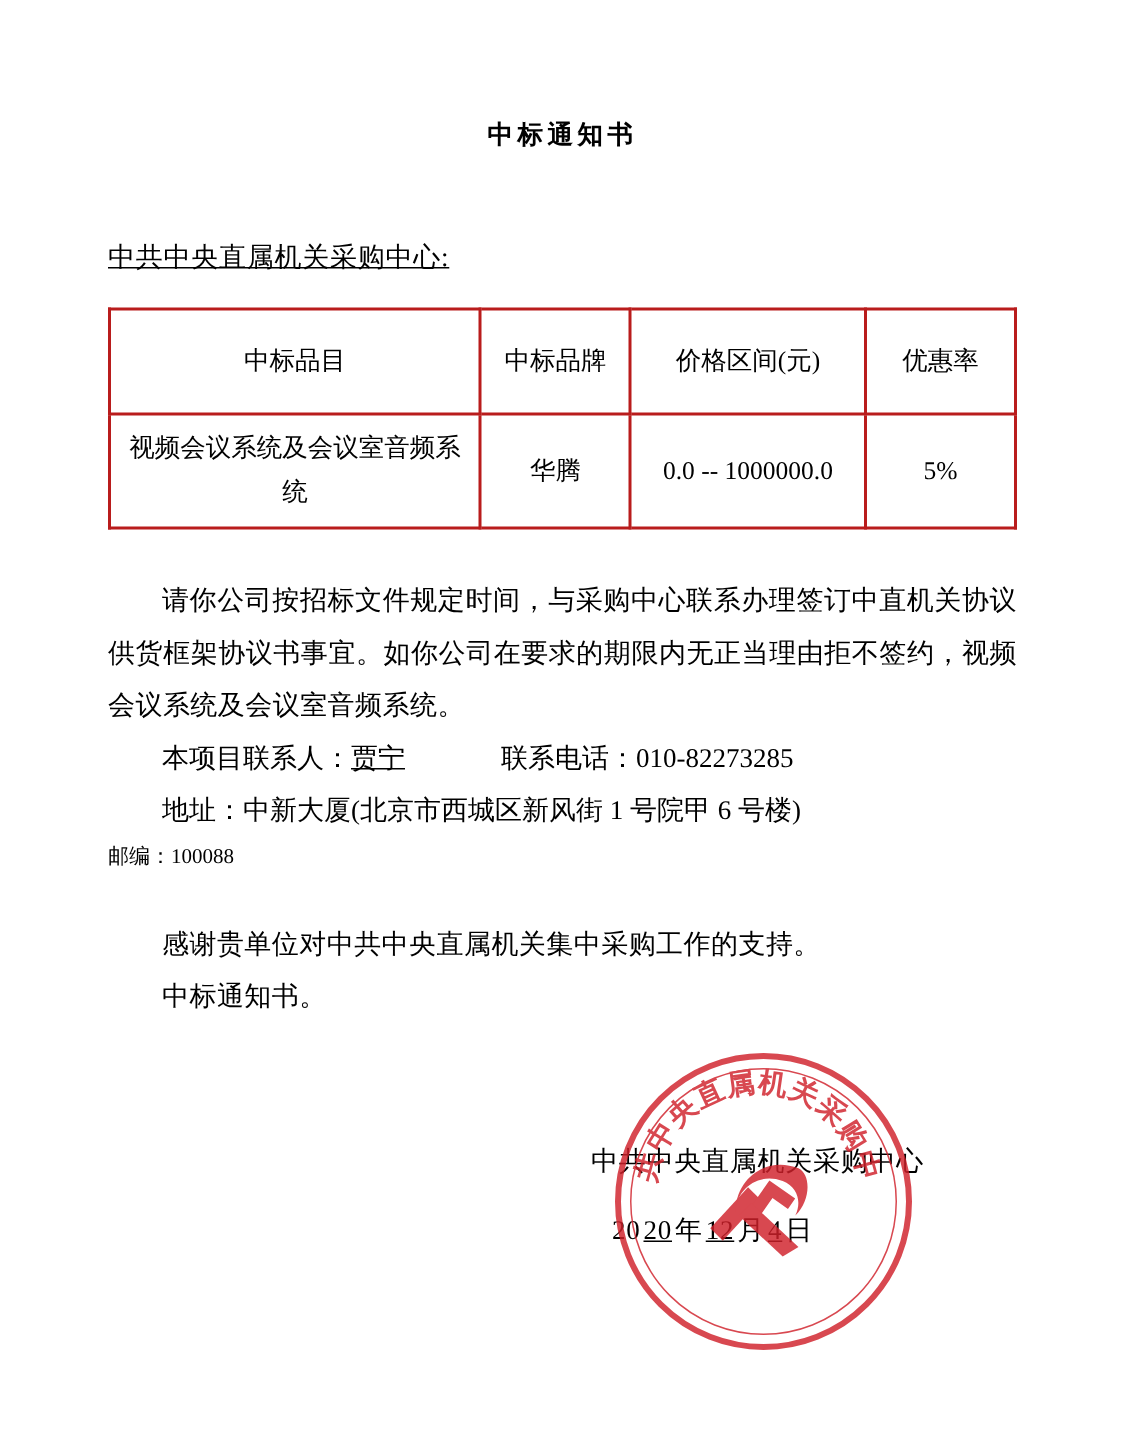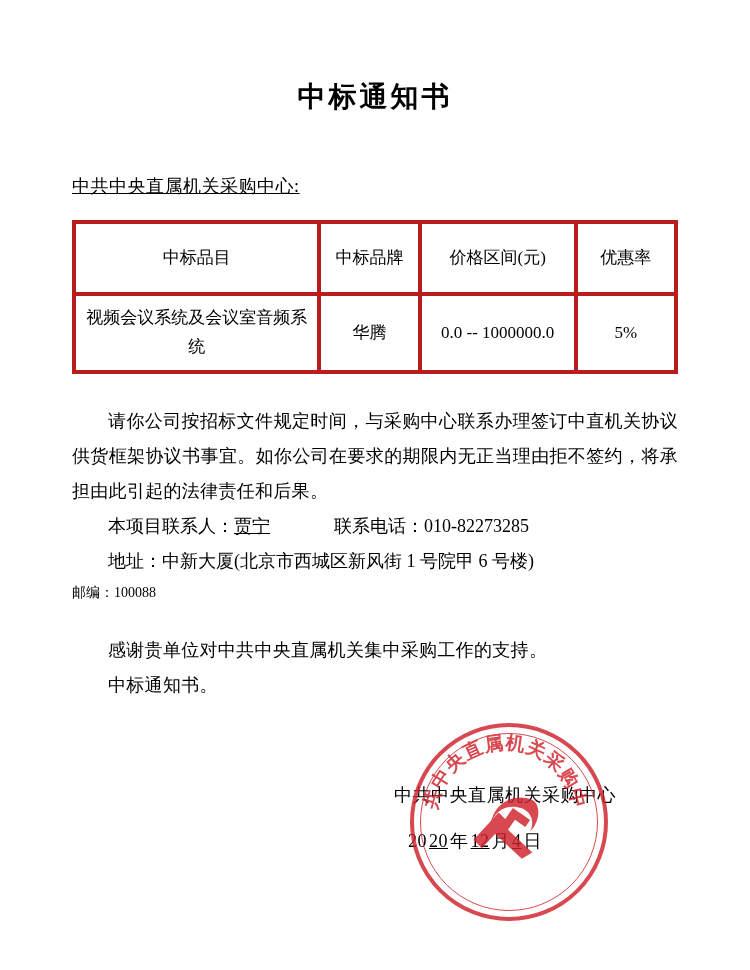--- a/index.html
+++ b/index.html
@@ -17,21 +17,21 @@
   }
   .page {
     position: relative;
     width: 750px;
     height: 970px;
     box-sizing: border-box;
     padding: 0 72px;
   }
   .doc-title {
     text-align: center;
-    font-size: 28px;
+    font-size: 17px;
     font-weight: bold;
     letter-spacing: 3px;
     margin-top: 78px;
     margin-bottom: 0;
   }
   .addressee {
     margin-top: 58px;
     font-size: 18px;
     text-decoration: underline;
     display: inline-block;
@@ -53,21 +53,21 @@
   }
   table.bid-table {
     border-collapse: collapse;
     width: 100%;
     margin-top: 22px;
     margin-bottom: 10px;
     table-layout: fixed;
   }
   table.bid-table th,
   table.bid-table td {
-    border: 4px solid #b91c1c;
+    border: 2px solid #b91c1c;
     text-align: center;
     vertical-align: middle;
     font-size: 17px;
     line-height: 1.7;
     padding: 6px 4px;
   }
   table.bid-table th {
     font-weight: normal;
     height: 56px;
   }
@@ -190,21 +190,21 @@
     <tbody>
       <tr>
         <td>视频会议系统及会议室音频系统</td>
         <td>华腾</td>
         <td>0.0 -- 1000000.0</td>
         <td>5%</td>
       </tr>
     </tbody>
   </table>
 
-  <p class="para para-indent p-body-2">请你公司按招标文件规定时间，与采购中心联系办理签订中直机关协议供货框架协议书事宜。如你公司在要求的期限内无正当理由拒不签约，将承担由此引起的法律责任和后果。</p>
+  <p class="para para-indent p-body-2">请你公司按招标文件规定时间，与采购中心联系办理签订中直机关协议供货框架协议书事宜。如你公司在要求的期限内无正当理由拒不签约，视频会议系统及会议室音频系统。</p>
 
   <p class="contact-line">
     <span>本项目联系人：</span><span class="u">贾宁</span><span class="gap-lg"></span><span>联系电话：</span><span>010-82273285</span>
   </p>
 
   <p class="addr-line">
     <span>地址：</span><span>中新大厦(北京市西城区新风街 1 号院甲 6 号楼)</span>
   </p>
 
   <p class="zip-line">

